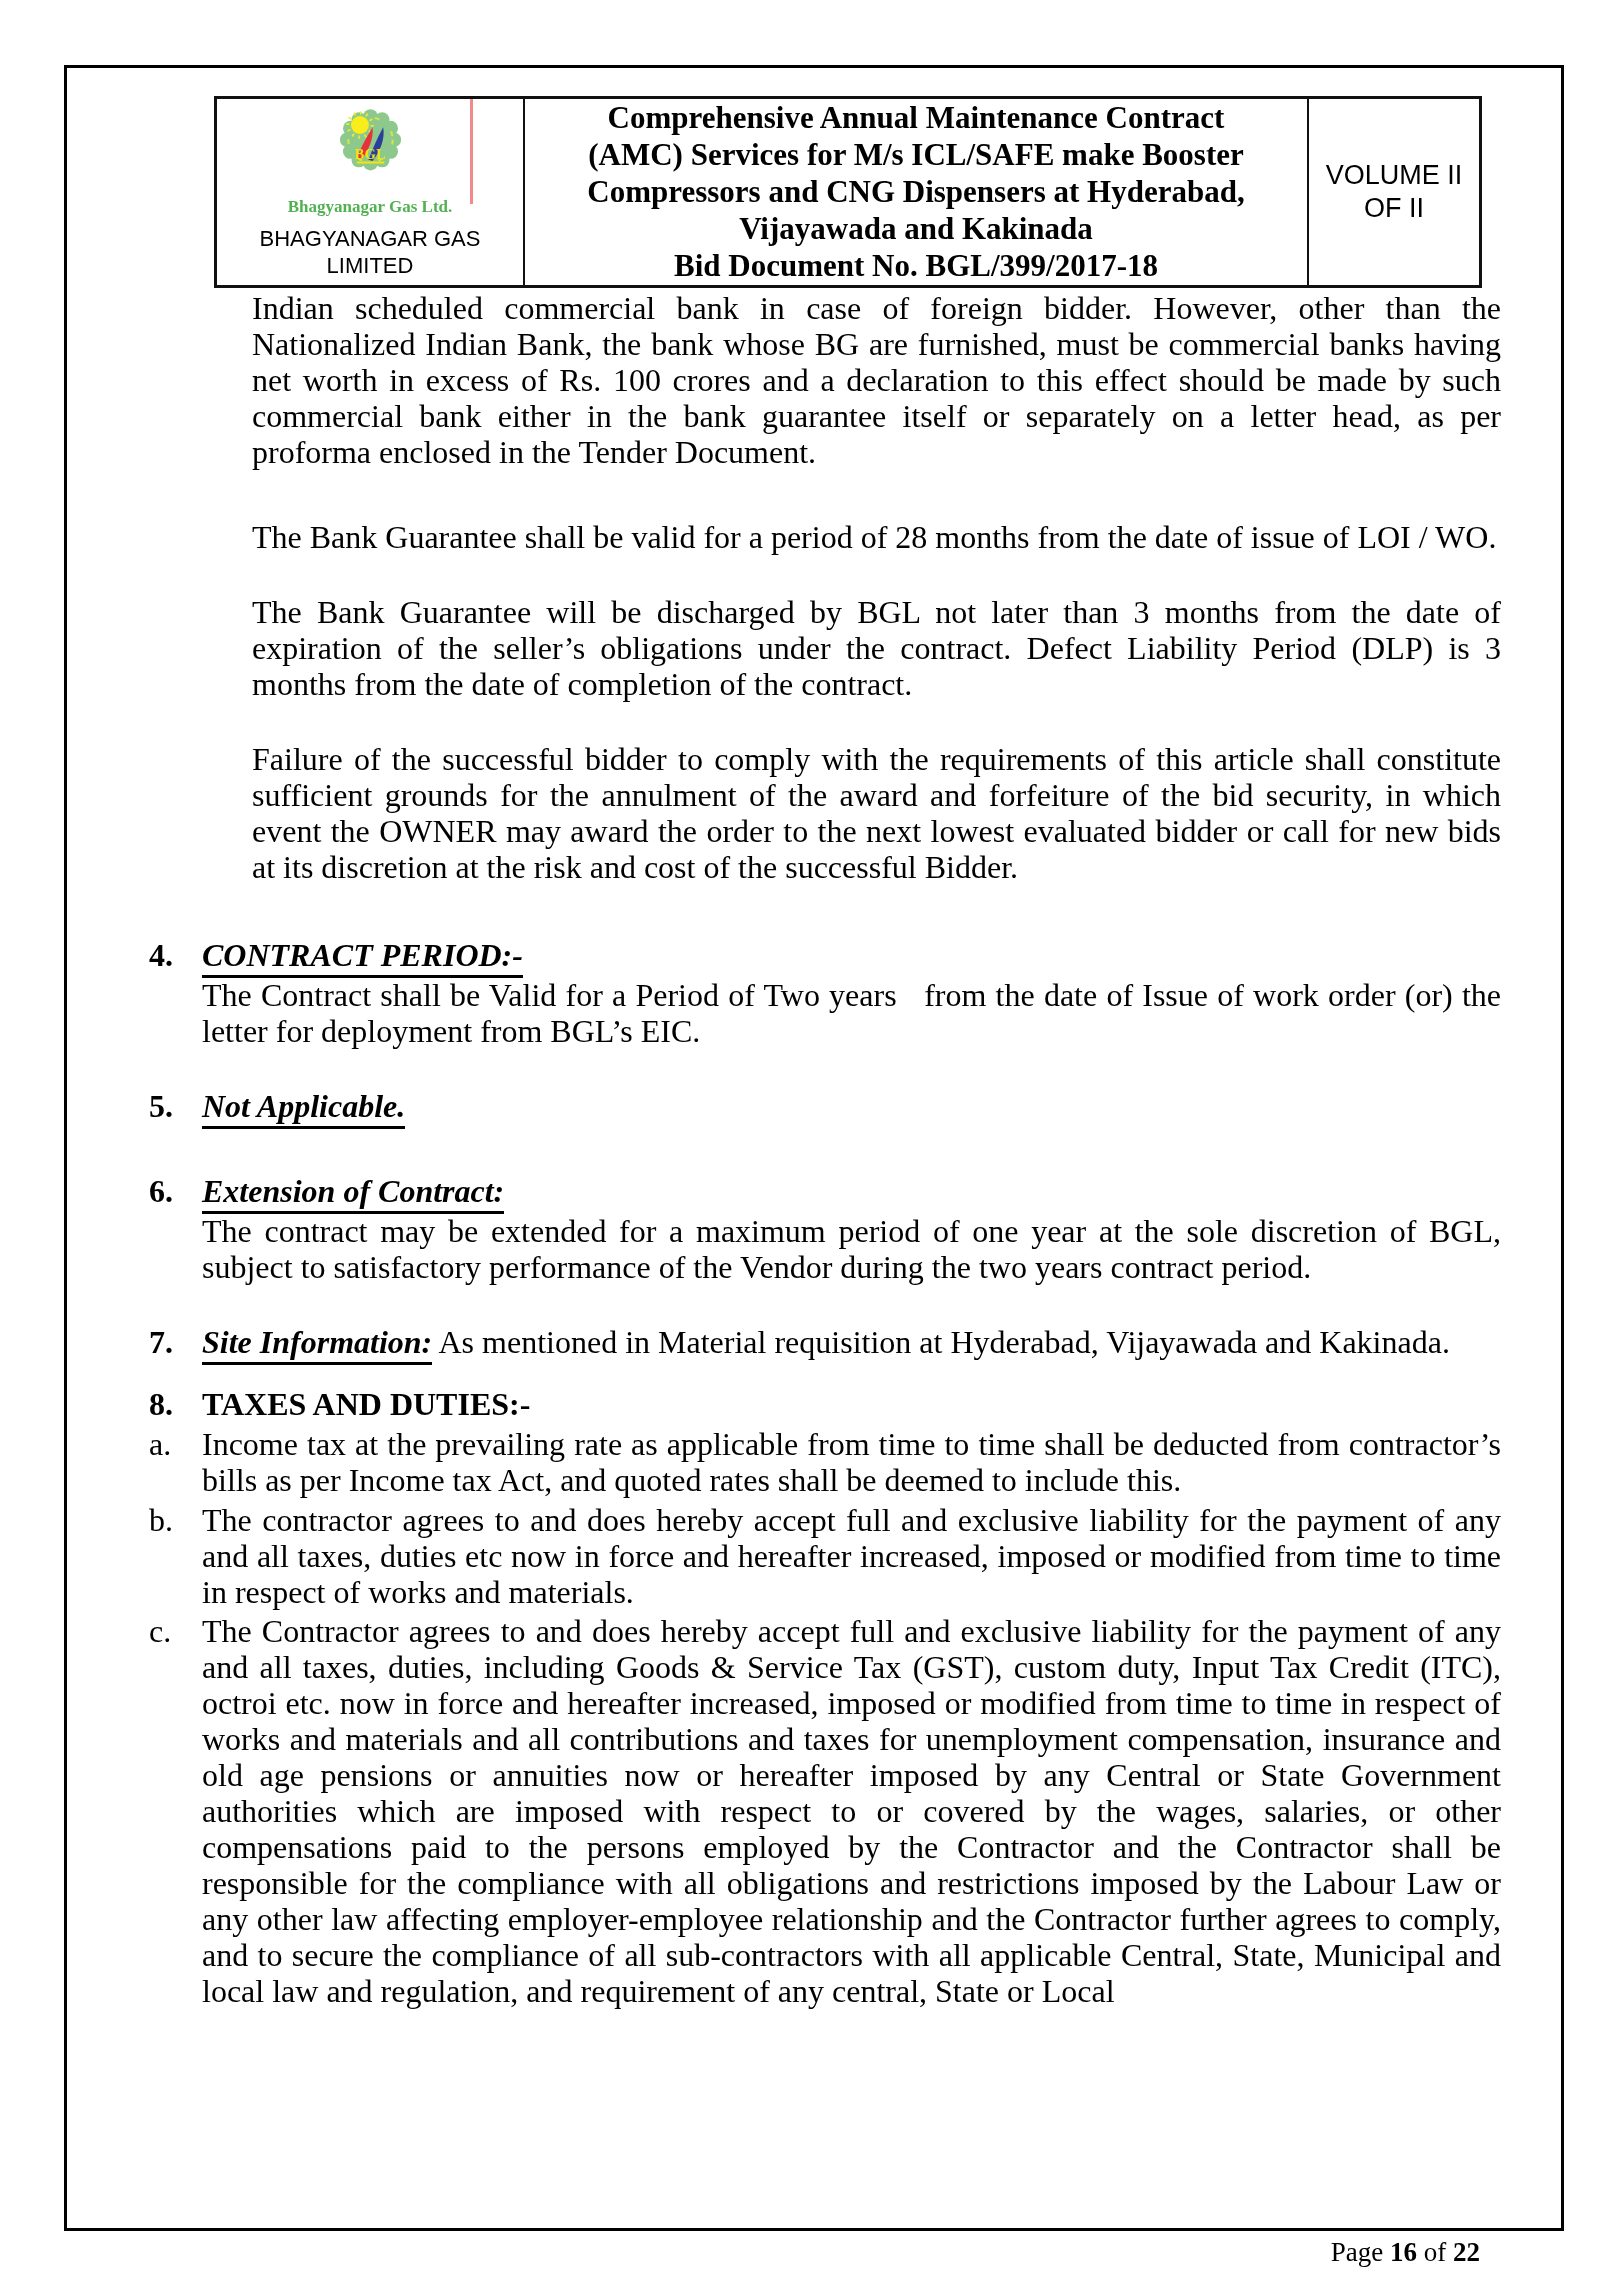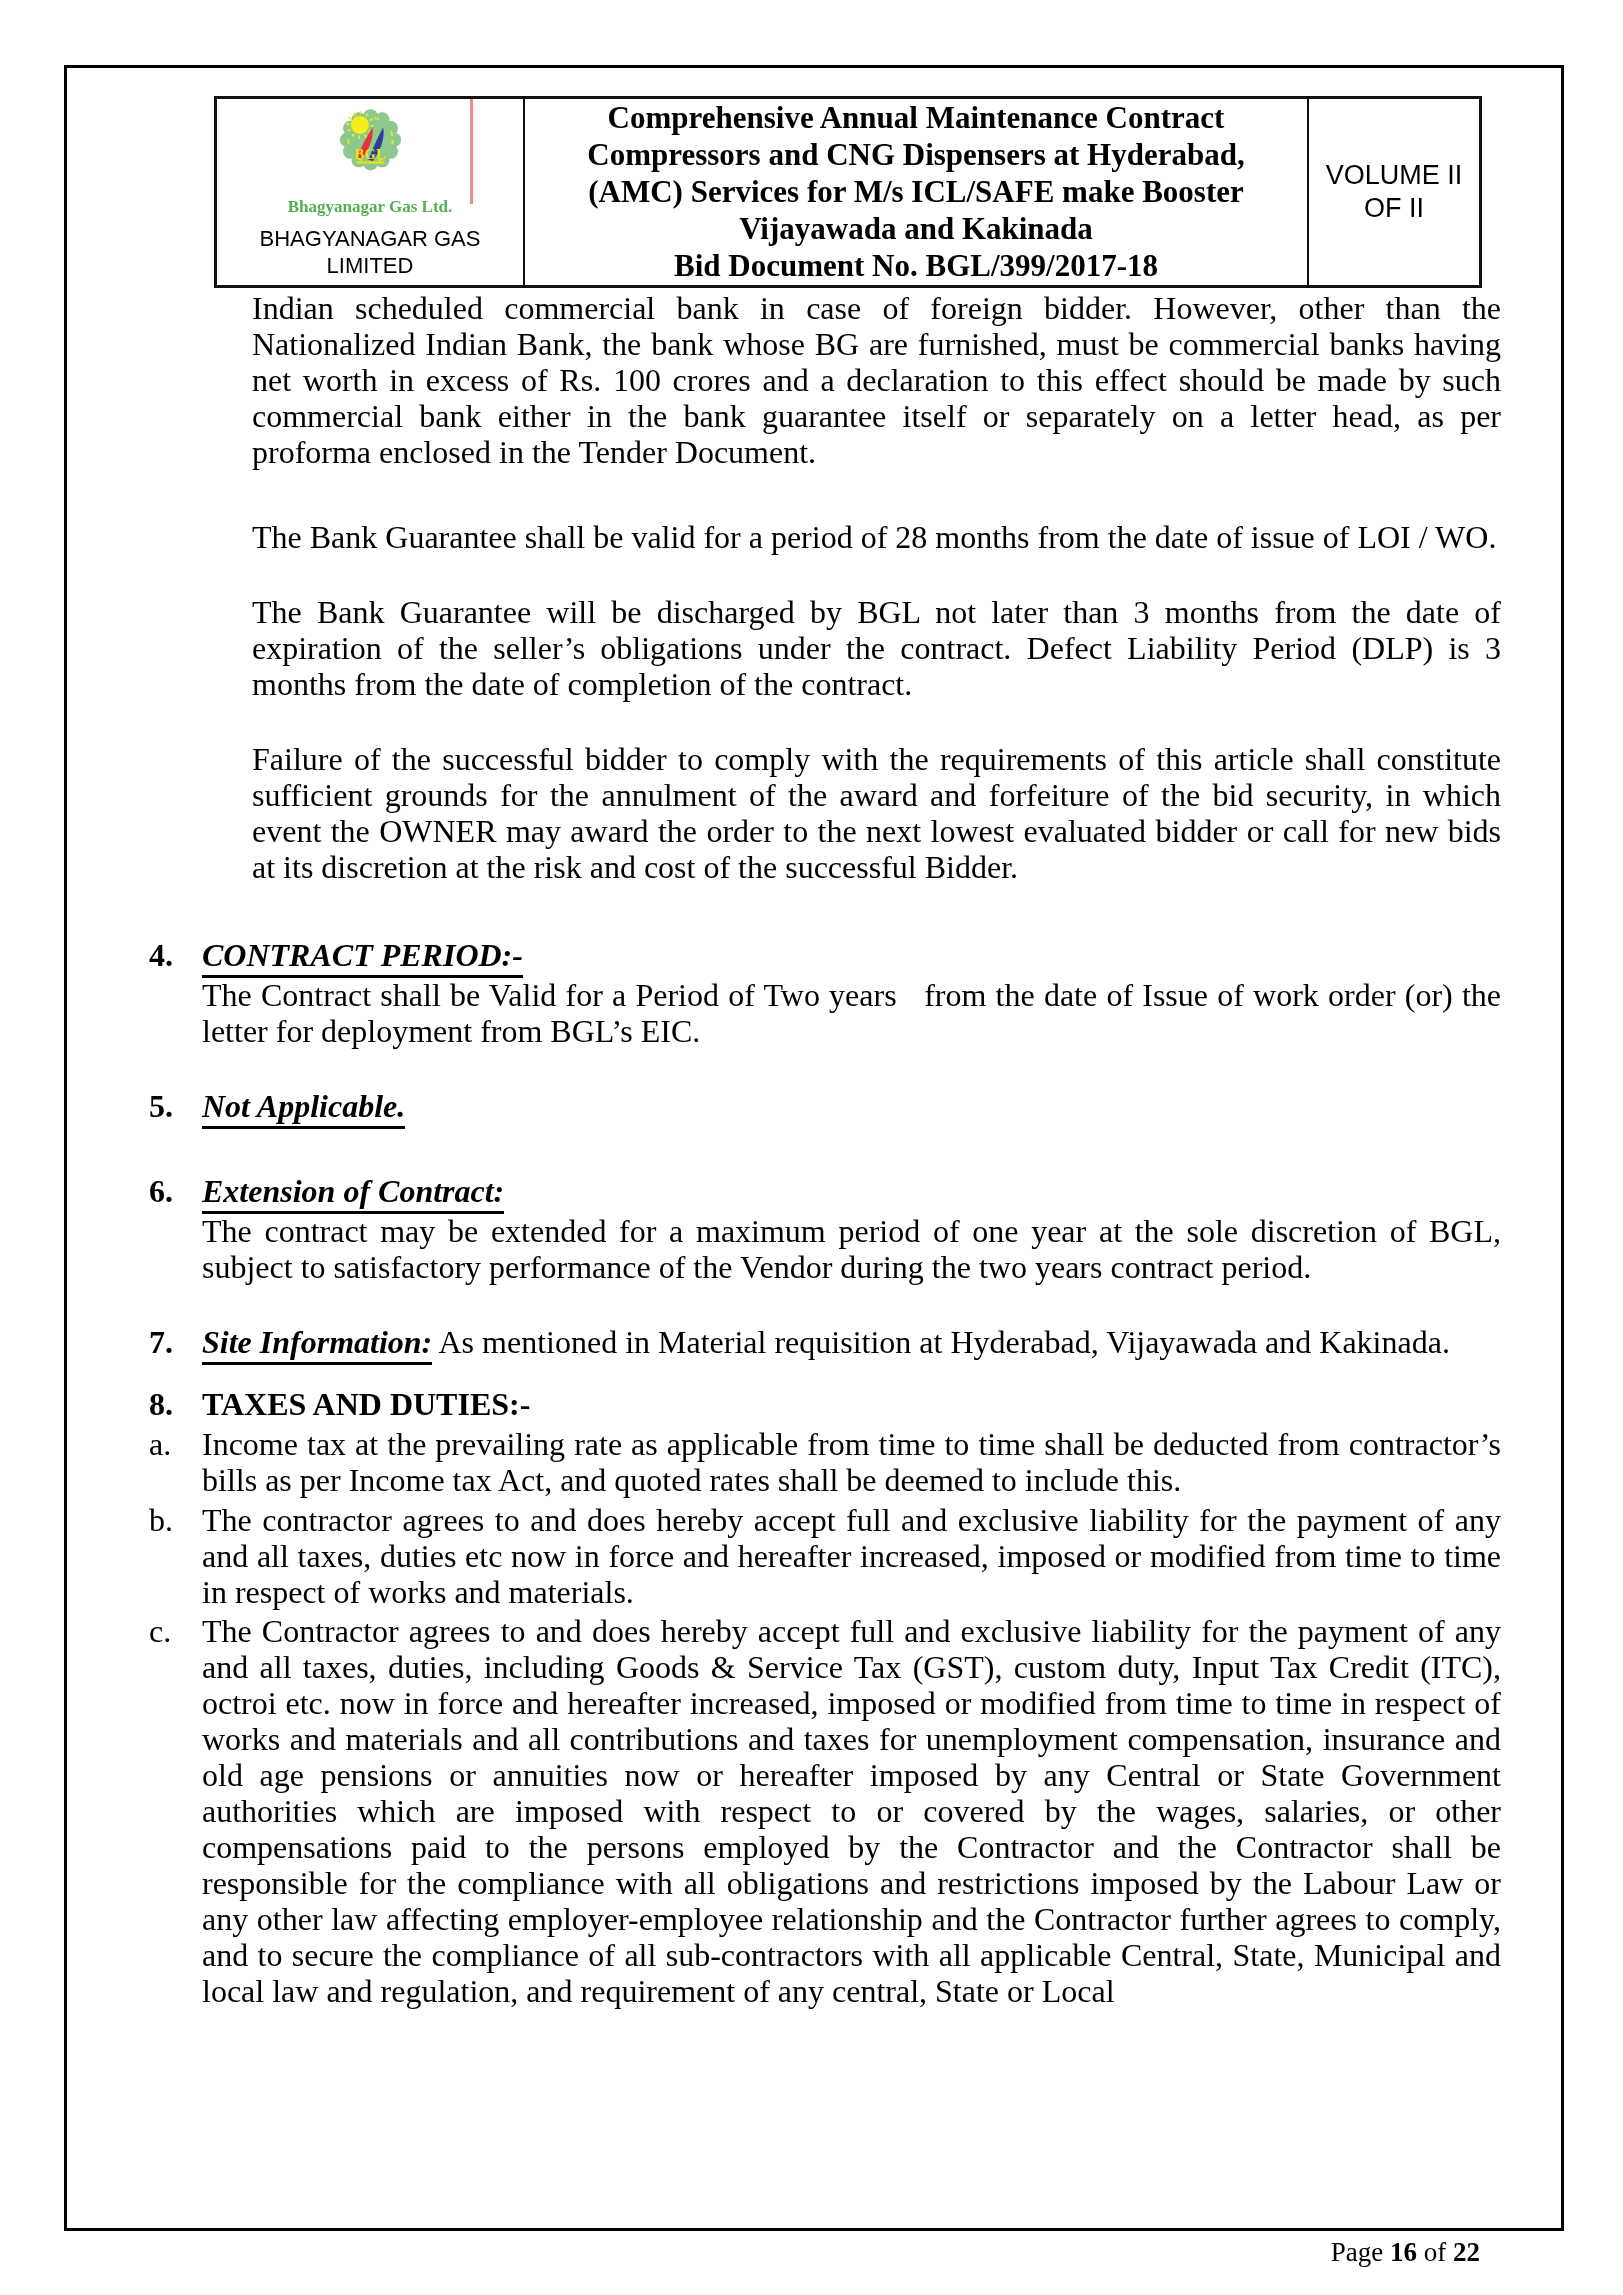--- a/index.html
+++ b/index.html
@@ -99,22 +99,22 @@
       </svg>
       <div class="logo-caption">Bhagyanagar Gas Ltd.</div>
       <div class="company-name">
         <div>BHAGYANAGAR GAS</div>
         <div>LIMITED</div>
       </div>
     </div>
 
     <div class="cell cell-title">
       <div>Comprehensive Annual Maintenance Contract</div>
+      <div>(AMC) Services for M/s ICL/SAFE make Booster</div>
       <div>Compressors and CNG Dispensers at Hyderabad,</div>
-      <div>(AMC) Services for M/s ICL/SAFE make Booster</div>
       <div>Vijayawada and Kakinada</div>
       <div>Bid Document No. BGL/399/2017-18</div>
     </div>
 
     <div class="cell cell-volume">
       <div>VOLUME II</div>
       <div>OF II</div>
     </div>
   </div>
 

